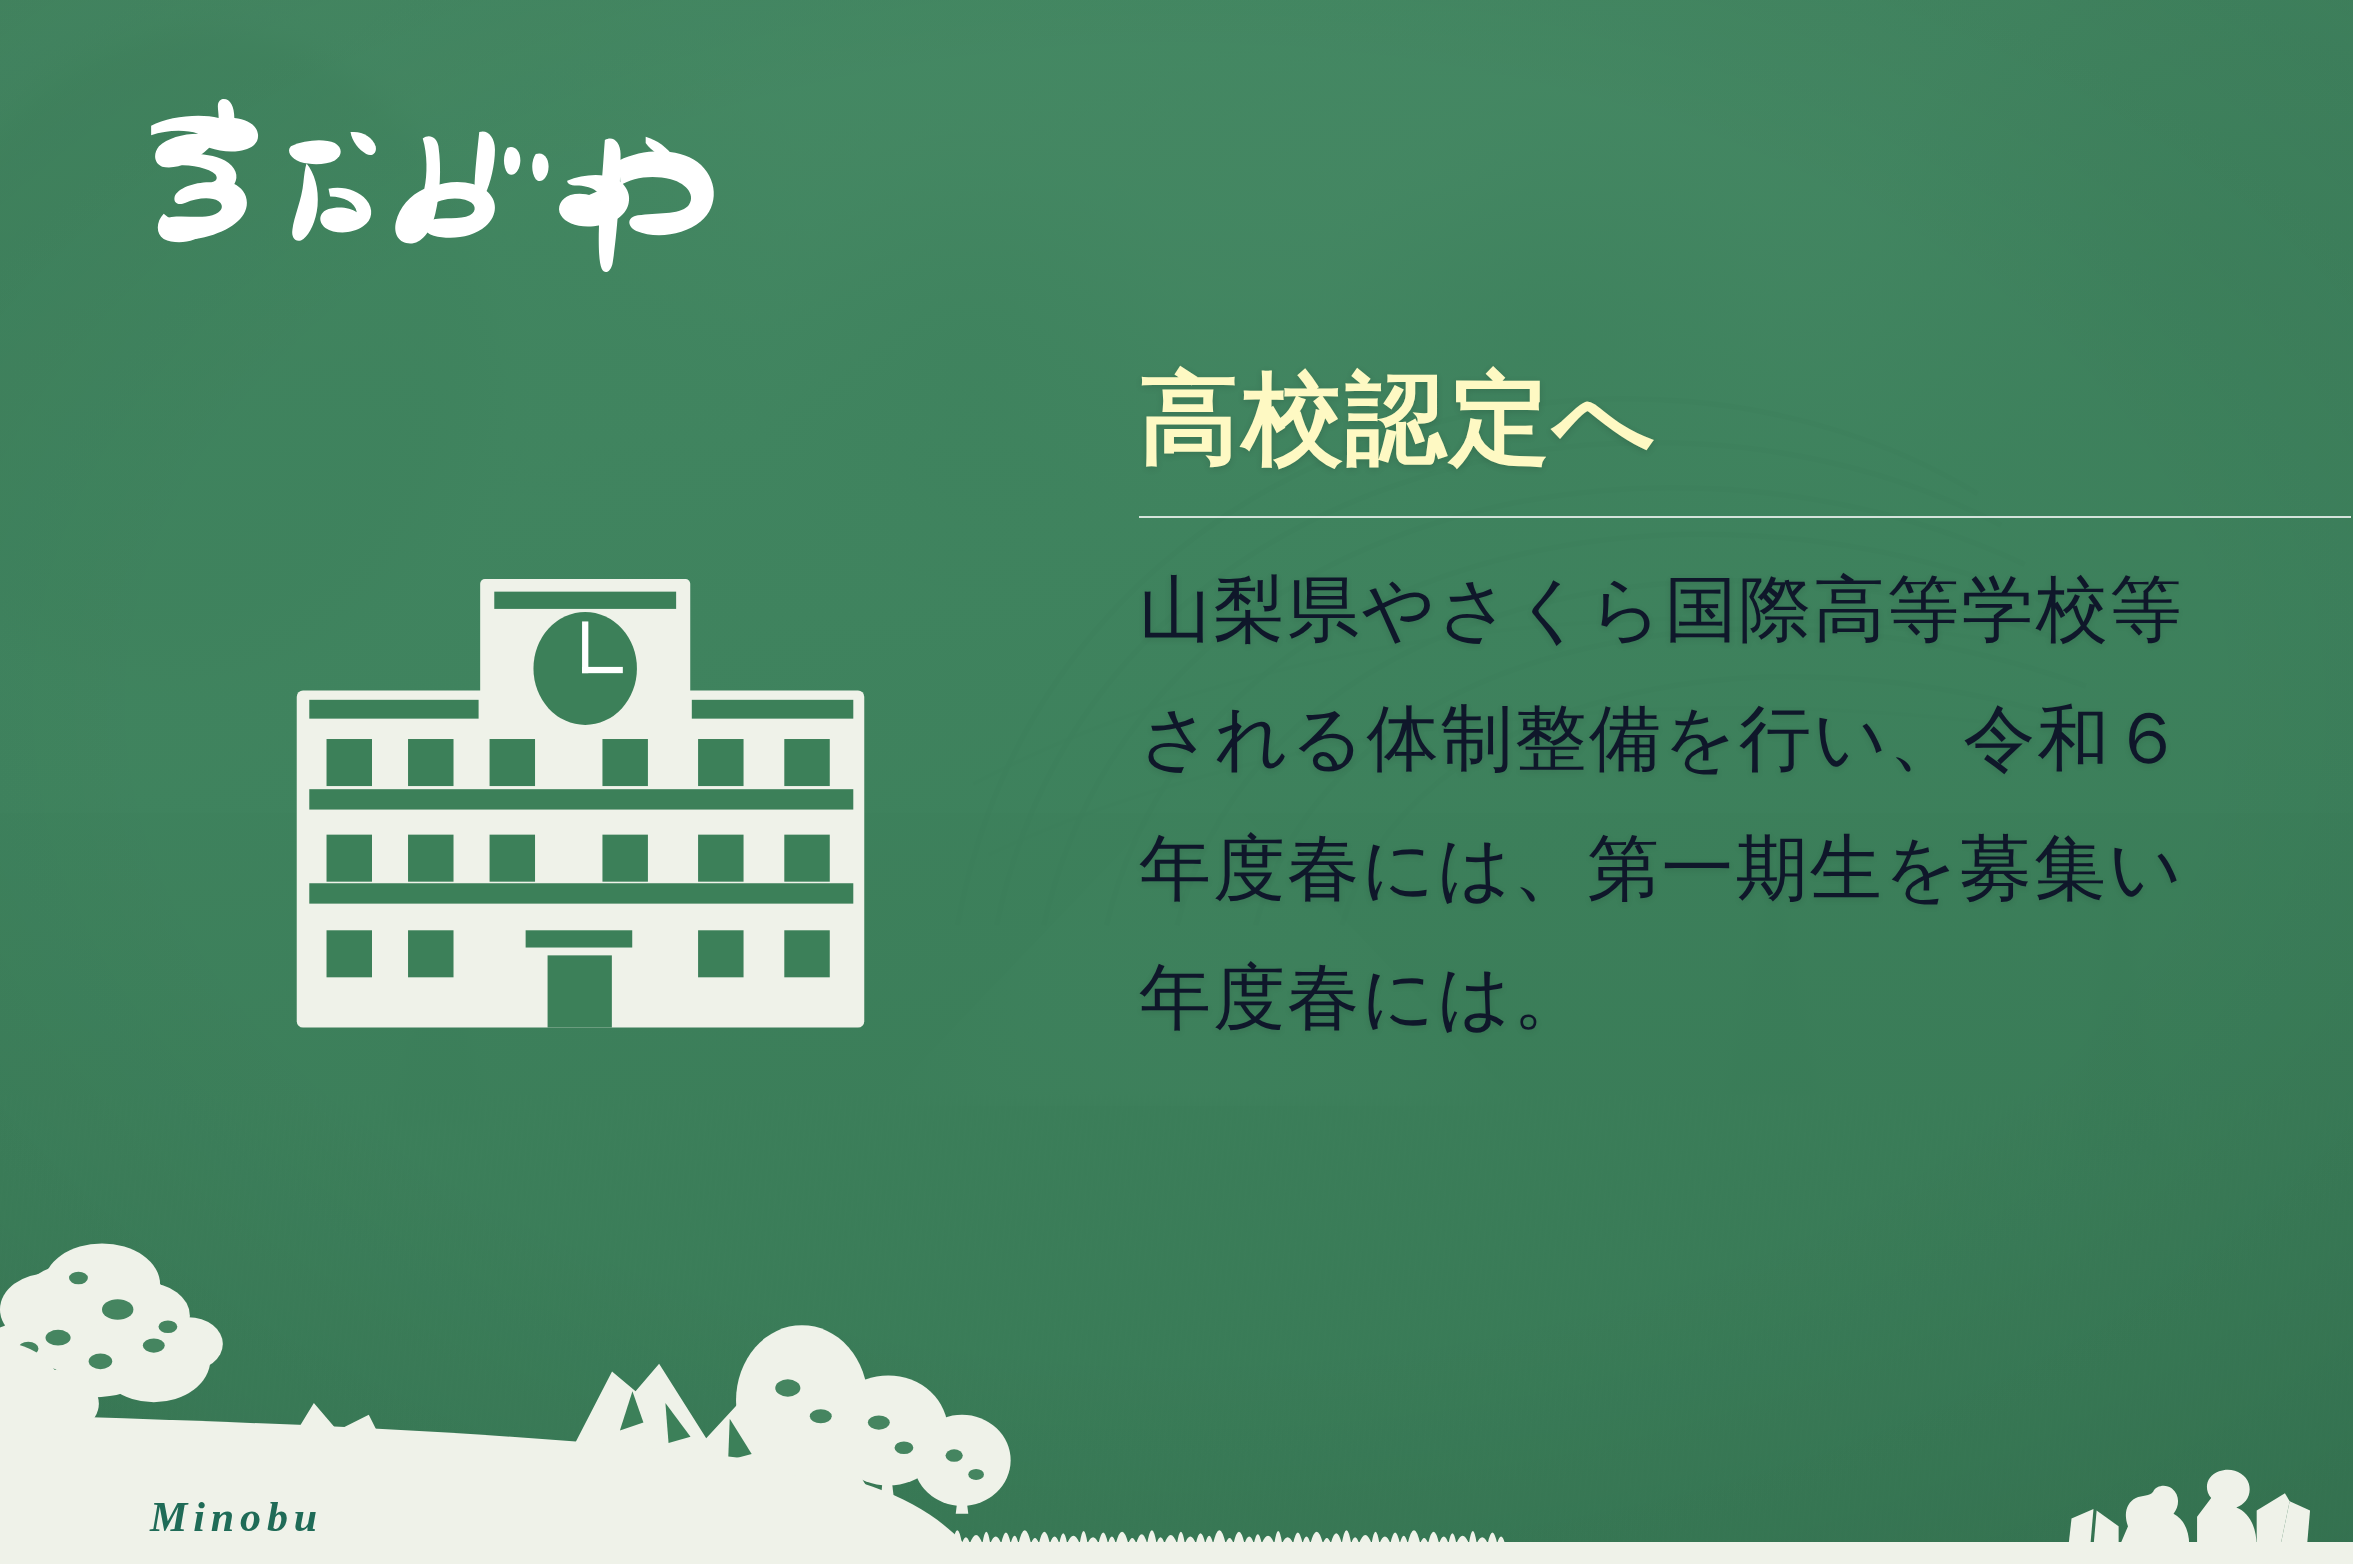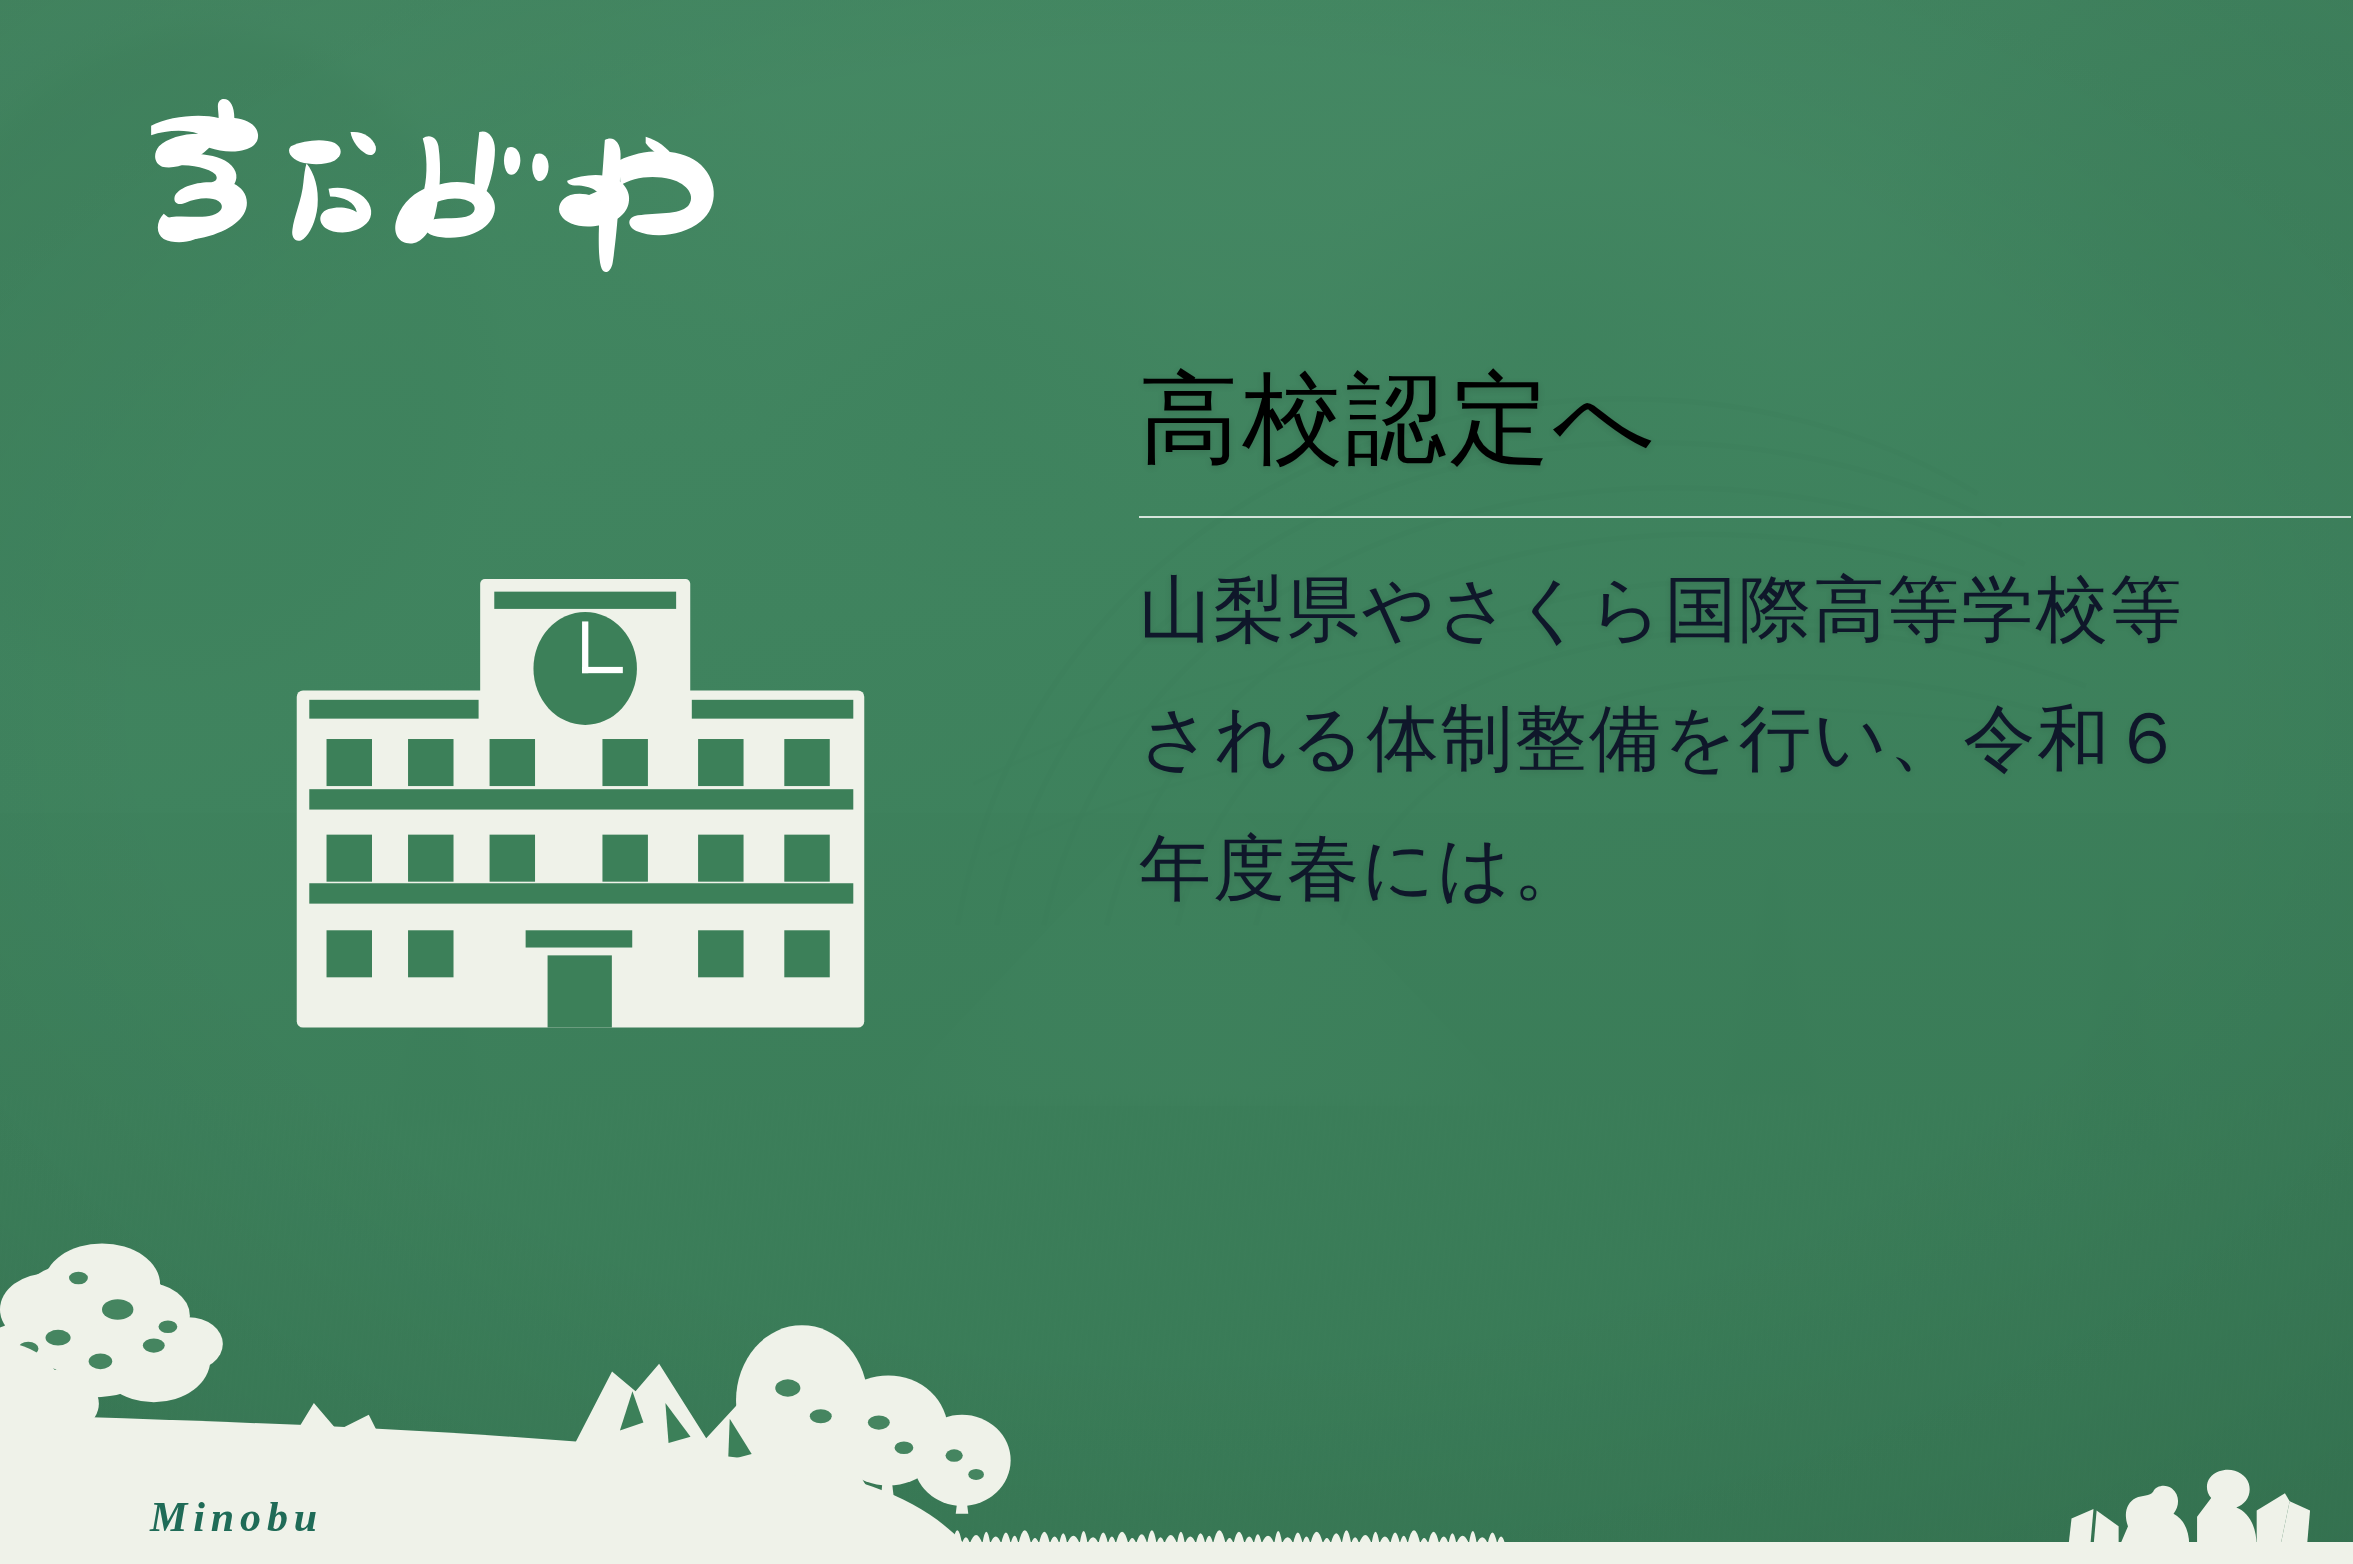--- a/index.html
+++ b/index.html
@@ -80,25 +80,25 @@
   .logo svg{width:100%;height:100%;display:block;}
 
   
   .school-icon{position:absolute;left:259px;top:565px;width:643px;height:486px;}
   .school-icon svg{width:100%;height:100%;display:block;}
 
   
   .text-col{position:absolute;left:1139px;top:351px;width:1177px;}
 
   .headline{
-    color:#000000;
+    color:#fef9c3;
     font-size:100px;
     line-height:1.38;
     letter-spacing:.035em;
-    font-weight:400;
+    font-weight:700;
     white-space:nowrap;
     text-shadow:0 1.6px 7.8px rgba(0,0,0,.12);
   }
 
   .divider{
     margin:27px 0 0 0;
     width:1212px;height:1.6px;
     background:rgba(255,255,255,.78);
   }
 
@@ -278,20 +278,21 @@
       </g>
     </svg>
   </div>
 
   <div class="text-col">
     <div class="headline">高校認定へ</div>
     <div class="divider"></div>
     <div class="body-copy">
       <span class="line">山梨県やさくら国際高等学校等</span>
       <span class="line">される体制整備を行い、令和６</span>
+      <span class="line">年度春には、第一期生を募集い</span>
       <span class="line">年度春には。</span>
     </div>
   </div>
 
   <div class="scenery">
     <svg viewBox="0 0 3000 420" preserveAspectRatio="none" aria-hidden="true">
 
       <g fill="#eff2e9">
         <path d="M700 330 L 780 175 L 810 200 L 840 165 L 900 260 L 960 195 L 1010 280 L 1060 250 L 1110 330 Z"></path>
         <path d="M330 330 L 400 215 L 430 250 L 470 230 L 520 330 Z"></path>

